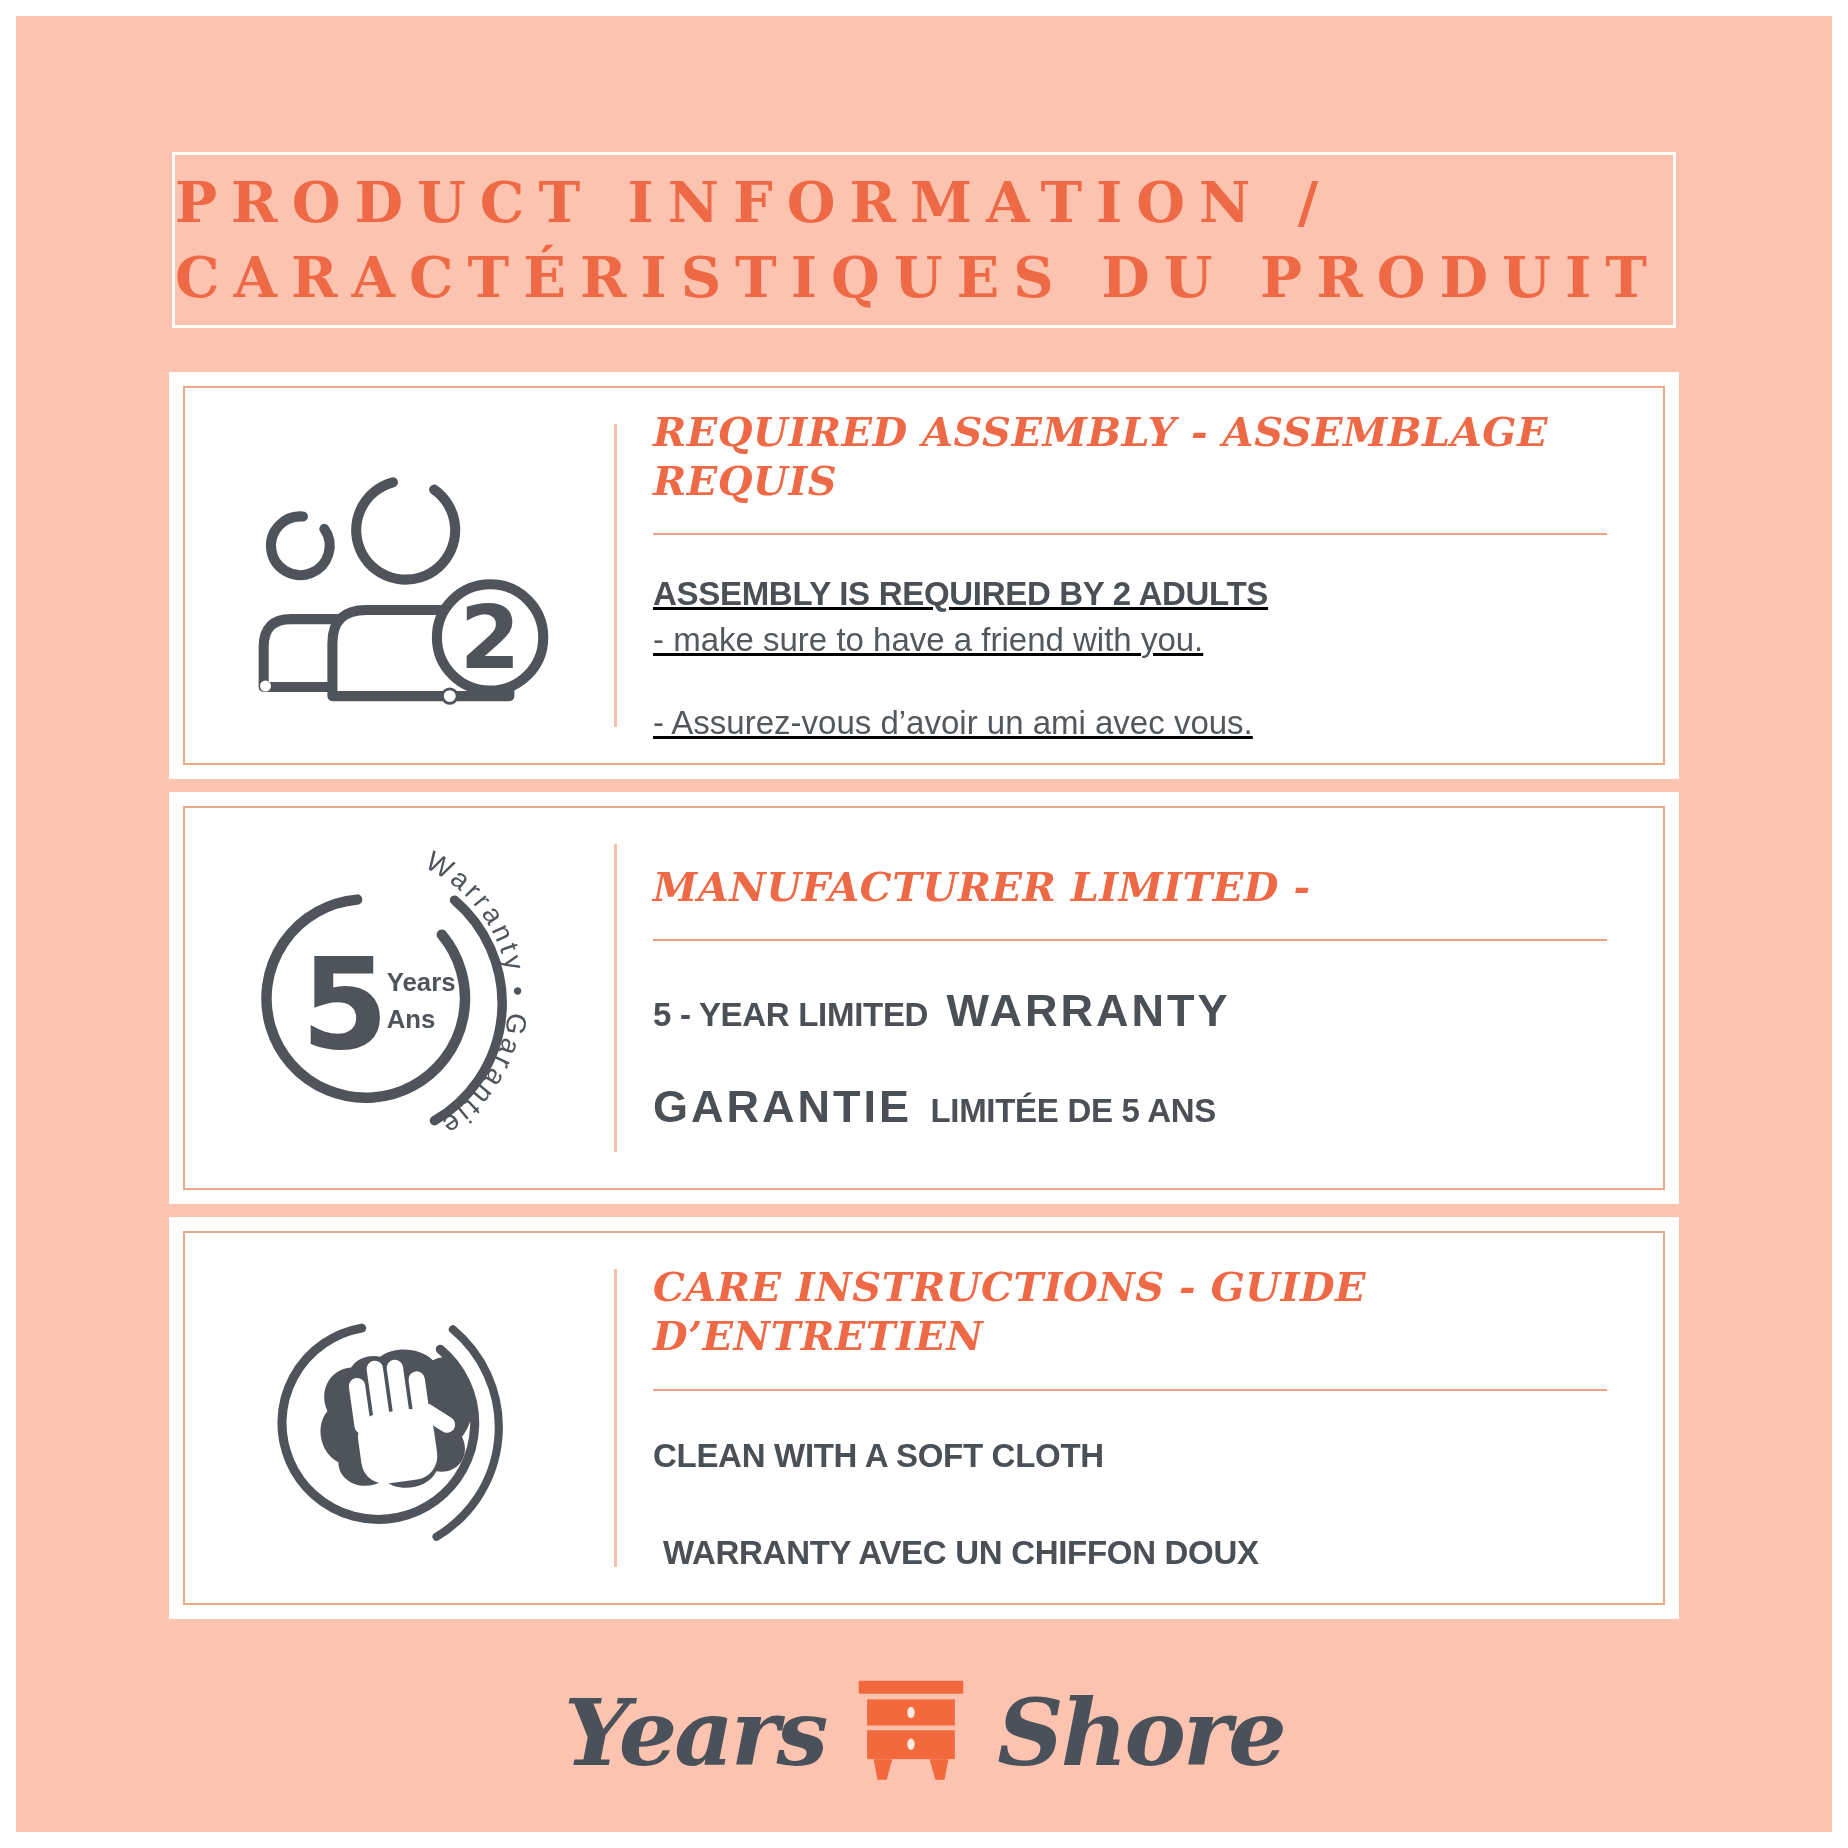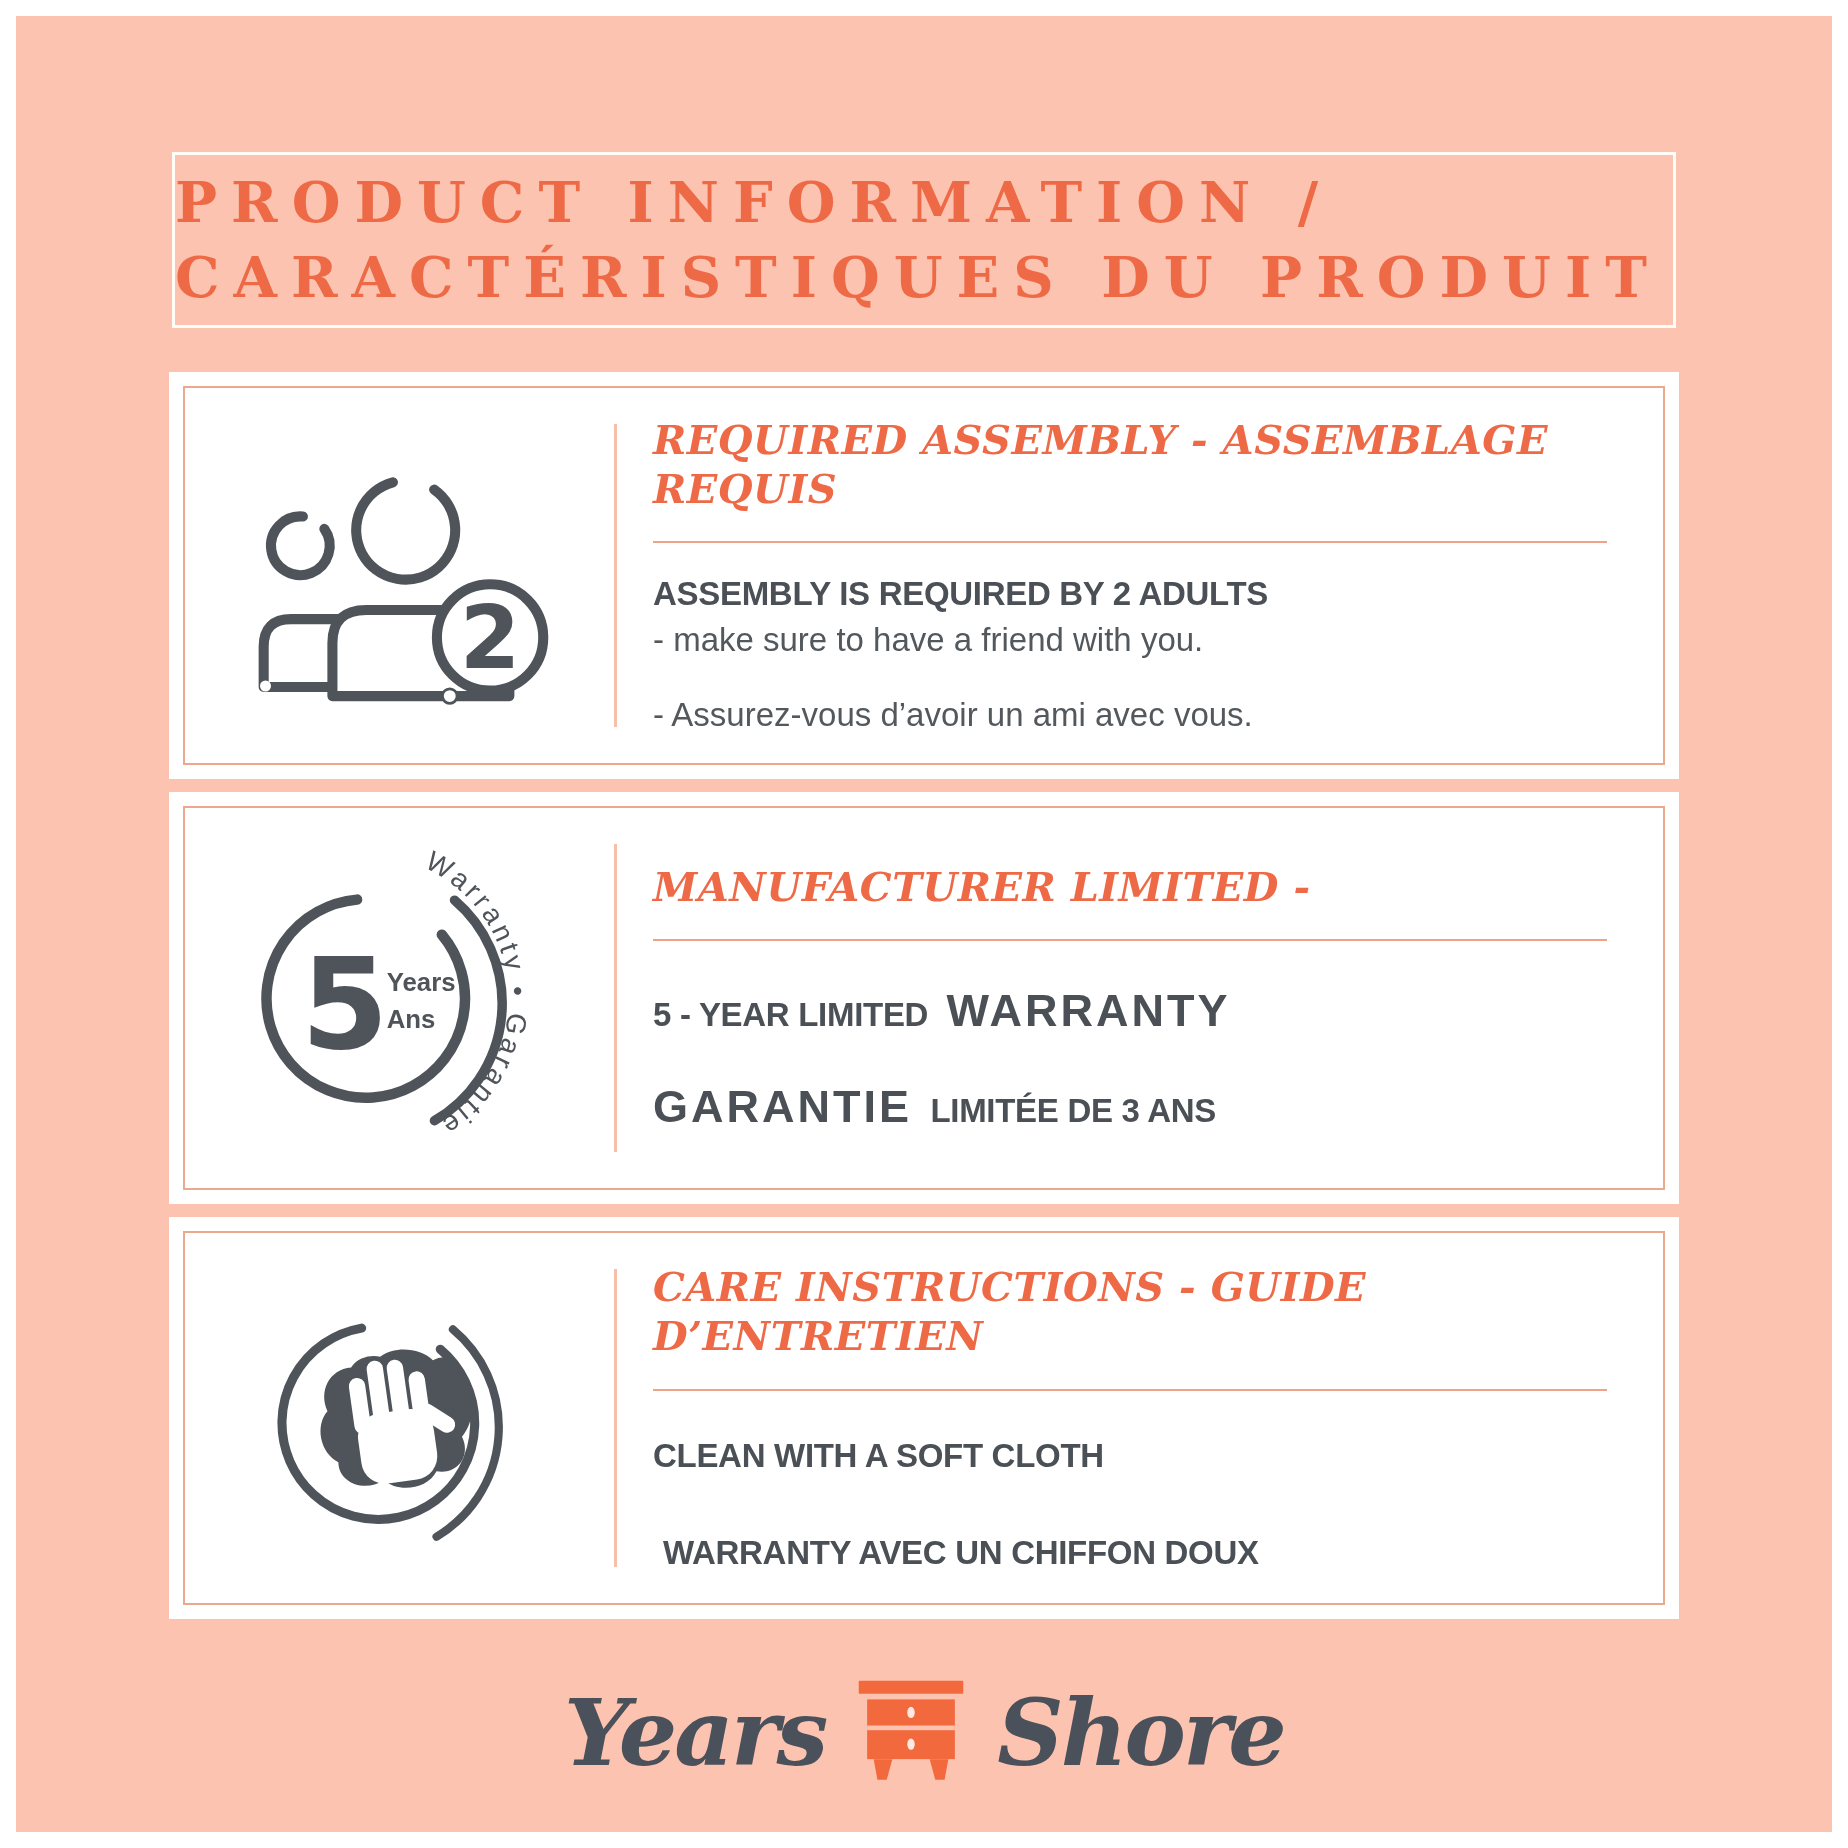--- a/index.html
+++ b/index.html
@@ -25,21 +25,21 @@
   .icon-cell{width:445px;flex:0 0 445px;display:flex;align-items:center;justify-content:center;}
   .vdivider{width:3px;flex:0 0 3px;background:#f5bfa9;margin:52px 0;}
   .text-cell{flex:1;padding:0 72px 0 36px;display:flex;flex-direction:column;justify-content:center;}
 
   .sec-heading{font-family:"DejaVu Serif",serif;font-style:italic;font-weight:700;
                font-size:40px;color:#ee6a47;margin:0;line-height:1.22;letter-spacing:.5px;}
   .rule{border-top:2px solid #efa287;margin:28px 0 0 0;width:100%;}
 
   .b-line{margin:0;font-size:33px;font-weight:700;color:#4a5055;letter-spacing:-.3px;line-height:1.25;}
   .n-line{margin:4px 0 0 0;font-size:33px;font-weight:400;color:#53585d;line-height:1.25;}
-  .group{margin-top:30px;}
+  .group{margin-top:38px;text-decoration:underline;}
 
   .w-line{margin-top:44px;white-space:nowrap;}
   .w-small{font-size:33px;font-weight:700;color:#4a5055;letter-spacing:-.3px;vertical-align:baseline;}
   .w-big{font-size:45px;font-weight:700;color:#4a5055;letter-spacing:3px;vertical-align:baseline;}
   .w-big.after{margin-left:14px;}
   .w-small.after{margin-left:14px;}
 
   .care-line1{margin-top:44px;}
   .care-line2{margin-top:56px;margin-left:10px;}
 
@@ -114,21 +114,21 @@
         <div class="vdivider"></div>
         <div class="text-cell">
           <h2 class="sec-heading">MANUFACTURER LIMITED -</h2>
           <div class="rule"></div>
           <div class="w-line">
             <span class="w-small">5 - YEAR LIMITED</span>
             <span class="w-big after">WARRANTY</span>
           </div>
           <div class="w-line">
             <span class="w-big">GARANTIE</span>
-            <span class="w-small after">LIMITÉE DE 3 ANS</span>
+            <span class="w-small after">LIMITÉE DE 5 ANS</span>
           </div>
         </div>
       </div>
     </section>
 
     <section class="card card-3">
       <div class="inner-frame"></div>
       <div class="row">
         <div class="icon-cell">
           <svg width="300" height="291" viewBox="0 0 330 320">

